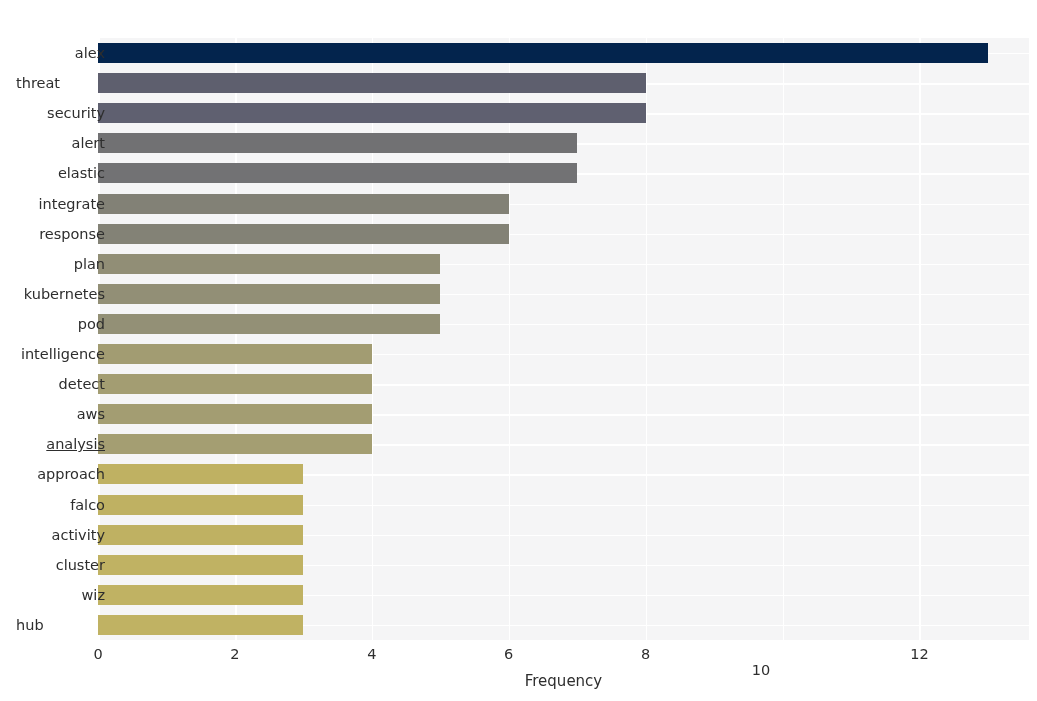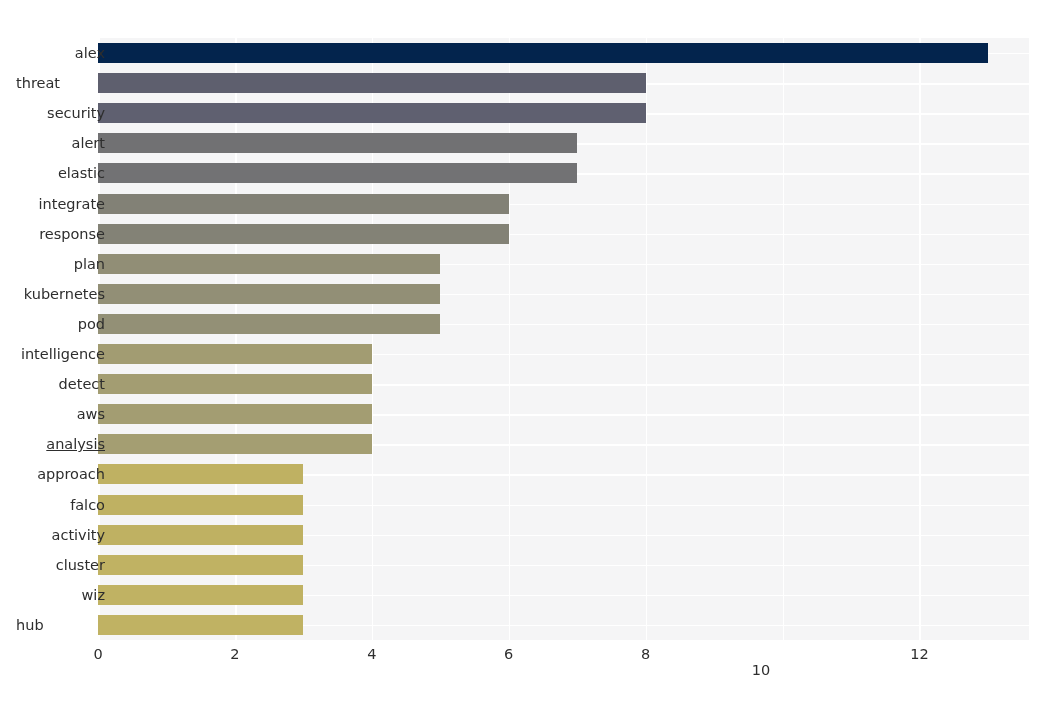--- a/index.html
+++ b/index.html
@@ -174,14 +174,15 @@
   <div id="x-axis-labels">
       <div class="xtick" style="left: 98px;">0</div>
       <div class="xtick" style="left: 234.912px;">2</div>
       <div class="xtick" style="left: 371.824px;">4</div>
       <div class="xtick" style="left: 508.735px;">6</div>
       <div class="xtick" style="left: 645.647px;">8</div>
       <div class="xtick" style="left: 761px; margin-top: 16px;">10</div>
       <div class="xtick" style="left: 919.471px;">12</div>
     </div>
 
+  <div id="xaxis-label">Frequency</div>
 
 </div>
 
 </body></html>

